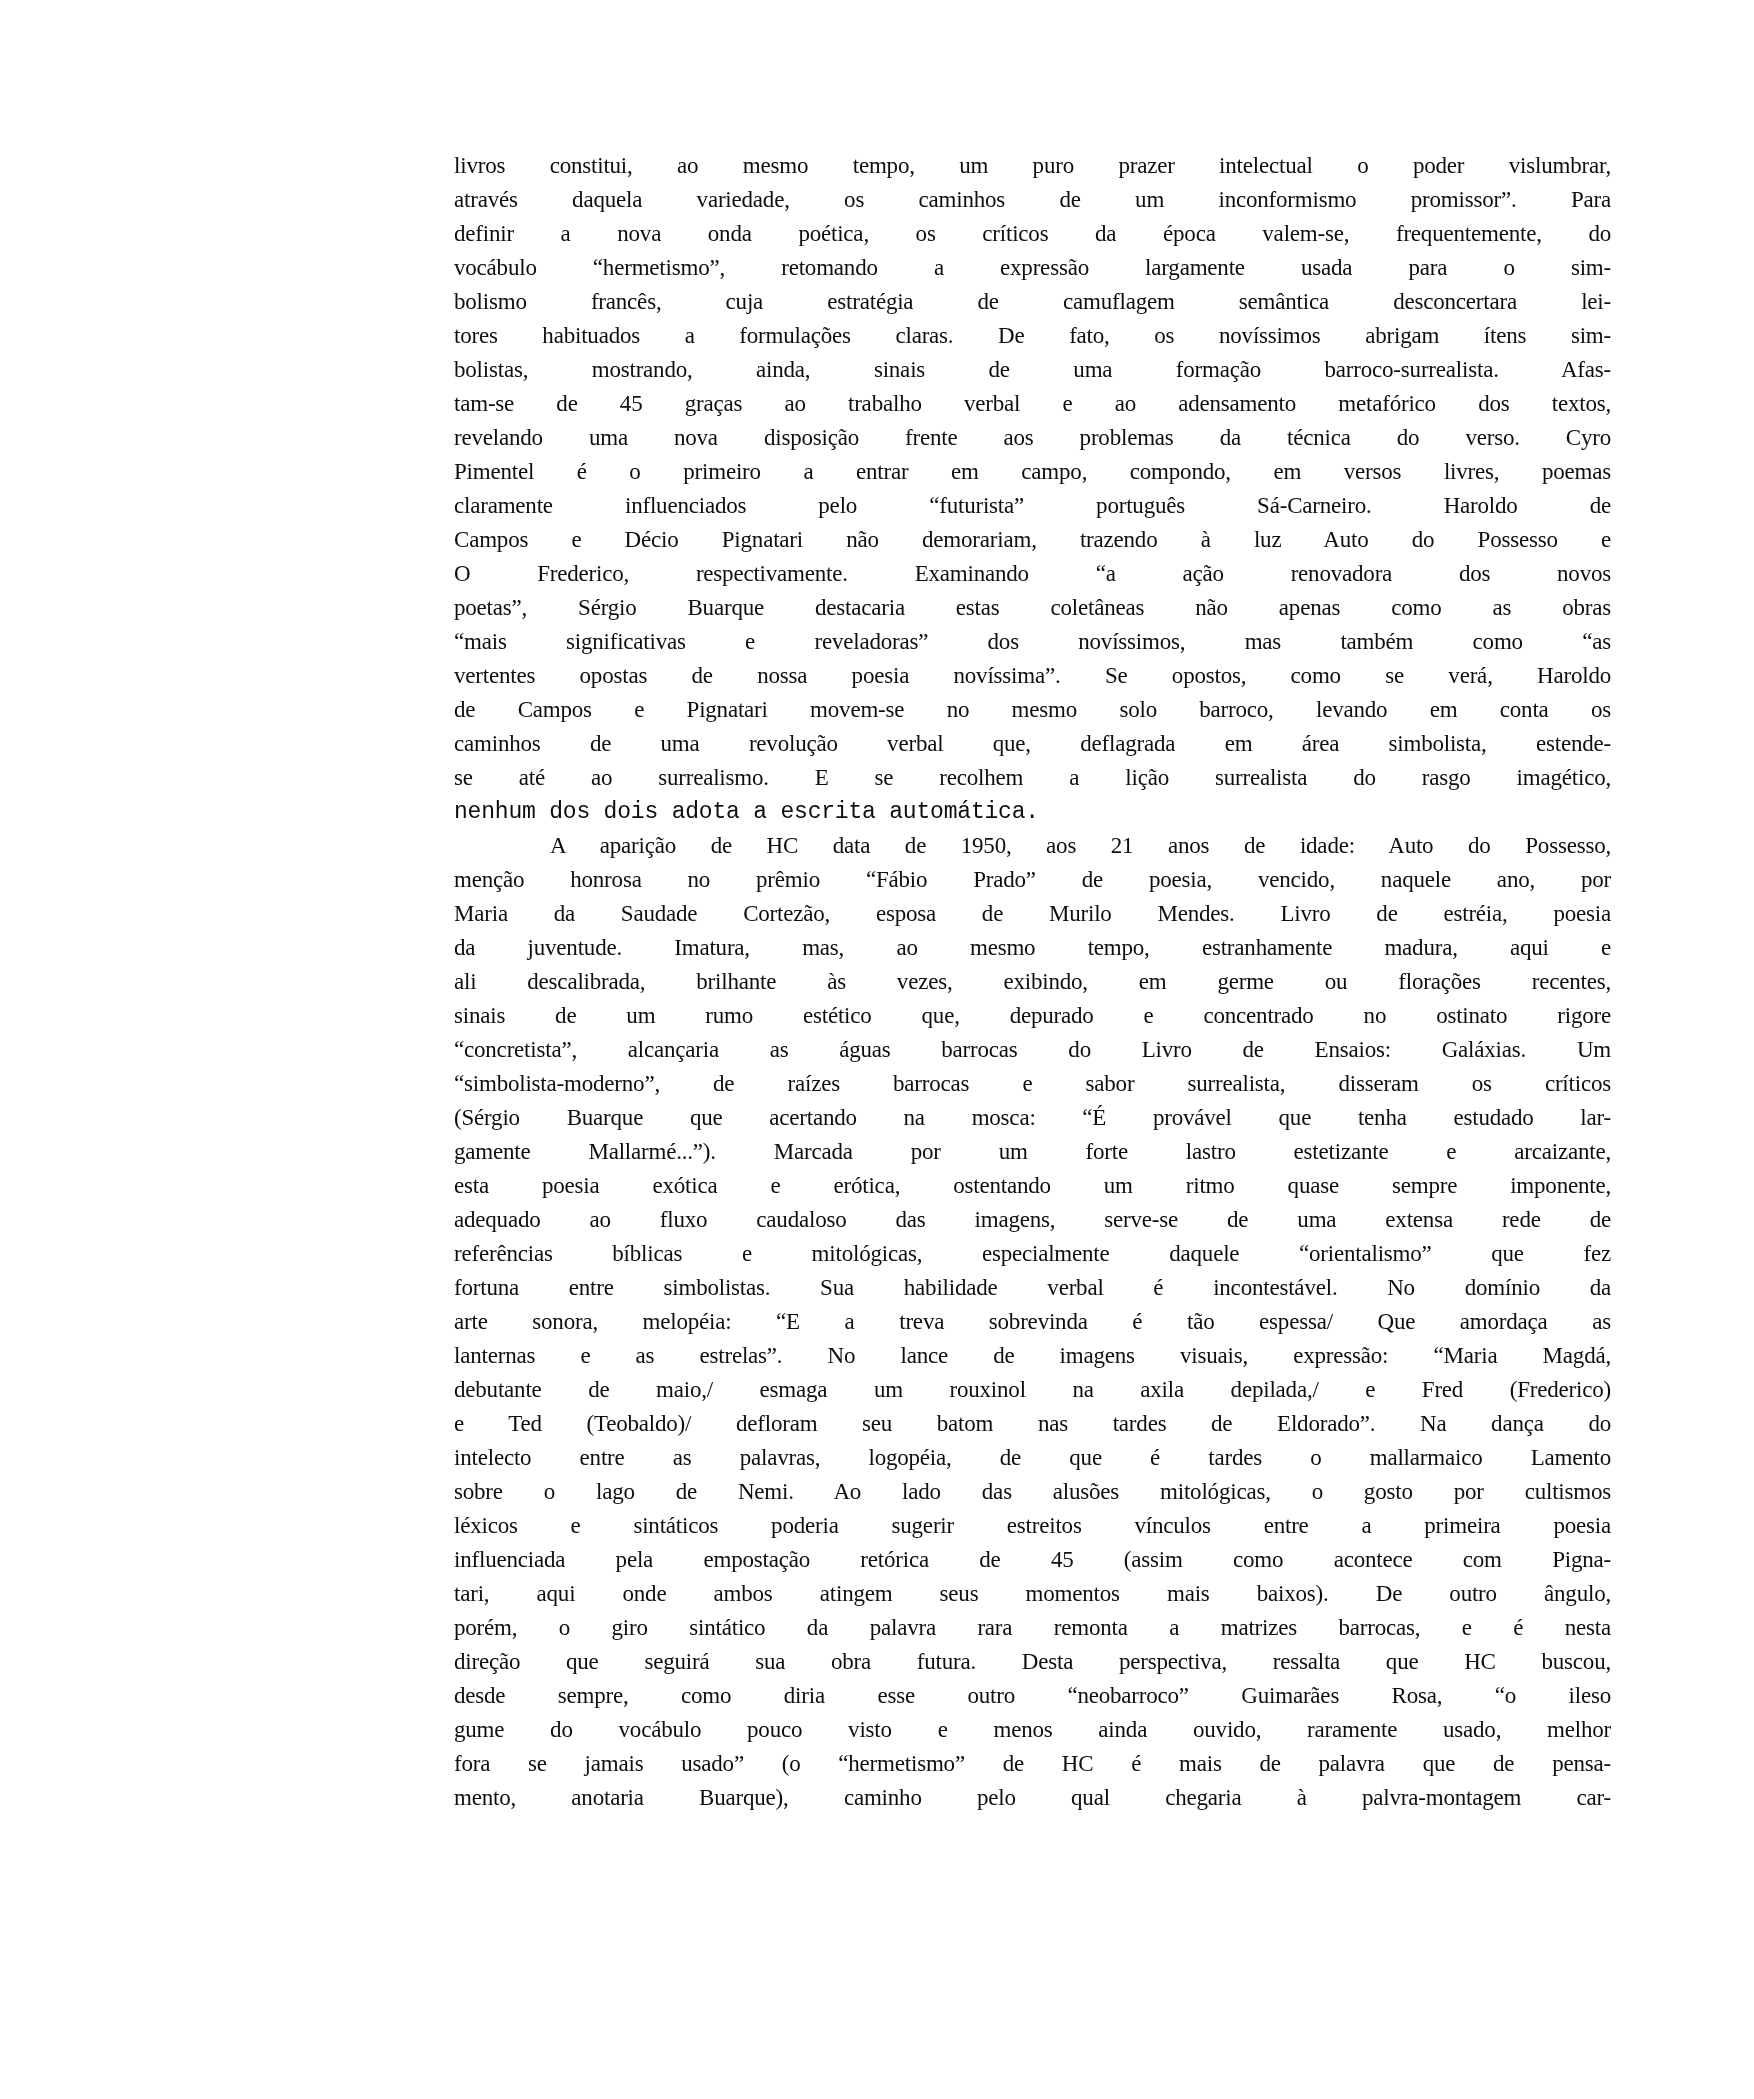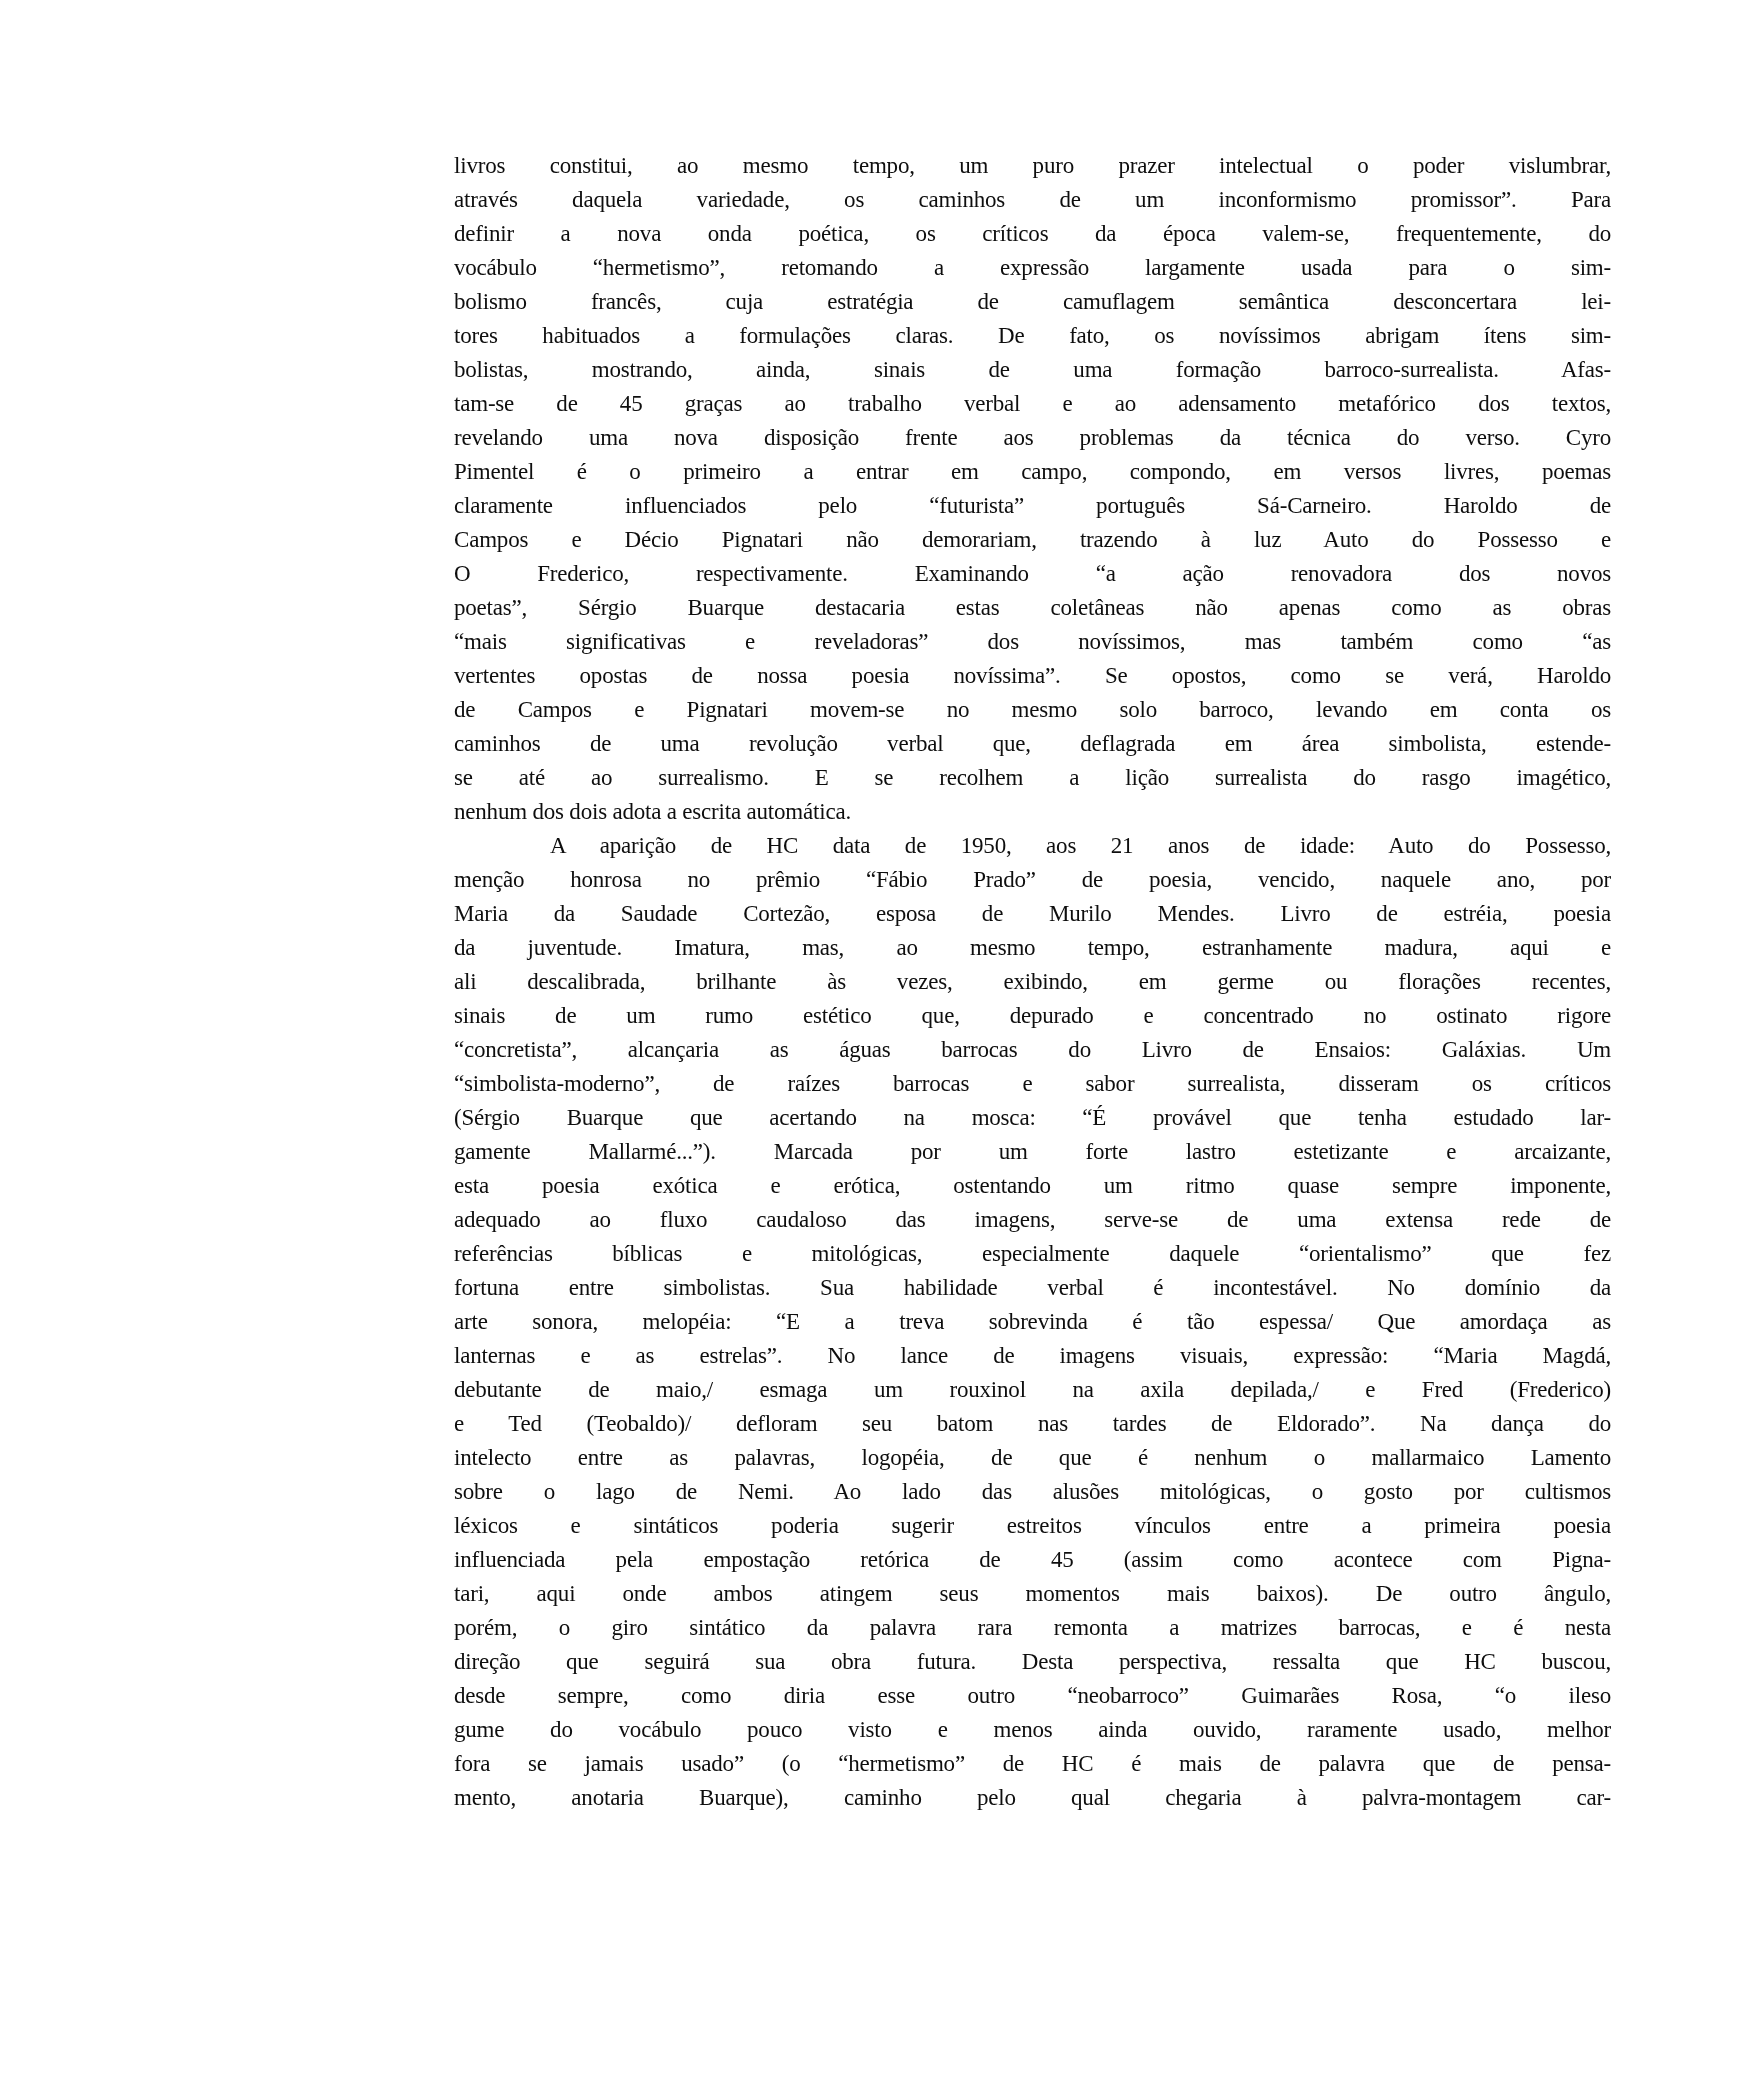--- a/index.html
+++ b/index.html
@@ -22,21 +22,21 @@
   .line {
     font-size: 23px;
     line-height: 34px;
     height: 34px;
     overflow: hidden;
     letter-spacing: -0.2px;
     text-align: justify;
     text-align-last: justify;
     white-space: normal;
   }
-  .line.no-just { text-align: left; text-align-last: auto; }
+  .line.no-just { text-align: left; text-align-last: auto; font-family: Liberation Mono, monospace; }
   .line.indent { padding-left: 96px; }
   .b { font-weight: 400; }
 </style>
 </head>
 <body>
 
 <div class="page">
   <div class="text-block" style="color: rgb(14, 14, 14);">
       <div class="paragraph">
         <div class="line"><span class="seg">livros constitui, ao mesmo tempo, um puro prazer intelectual o poder vislumbrar,</span></div>
@@ -72,21 +72,21 @@
         <div class="line"><span class="seg">(Sérgio Buarque que acertando na mosca: “É provável que tenha estudado lar-</span></div>
         <div class="line"><span class="seg">gamente Mallarmé...”). Marcada por um forte lastro estetizante e arcaizante,</span></div>
         <div class="line"><span class="seg">esta poesia exótica e erótica, ostentando um ritmo quase sempre imponente,</span></div>
         <div class="line"><span class="seg">adequado ao fluxo caudaloso das imagens, serve-se de uma extensa rede de</span></div>
         <div class="line"><span class="seg">referências bíblicas e mitológicas, especialmente daquele “orientalismo” que fez</span></div>
         <div class="line"><span class="seg">fortuna entre simbolistas. Sua habilidade verbal é incontestável. No domínio da</span></div>
         <div class="line"><span class="seg">arte sonora, </span><span class="b">melopéia:</span><span class="seg"> “E a treva sobrevinda é tão espessa/ Que amordaça as</span></div>
         <div class="line"><span class="seg">lanternas e as estrelas”. No lance de imagens visuais, </span><span class="b">expressão:</span><span class="seg"> “Maria Magdá,</span></div>
         <div class="line"><span class="seg">debutante de maio,/ esmaga um rouxinol na axila depilada,/ e Fred (Frederico)</span></div>
         <div class="line"><span class="seg">e Ted (Teobaldo)/ defloram seu batom nas tardes de Eldorado”. Na dança do</span></div>
-        <div class="line"><span class="seg">intelecto entre as palavras, </span><span class="b">logopéia,</span><span class="seg"> de que é nenhum o mallarmaico </span><span class="b">Lamento</span></div>
+        <div class="line"><span class="seg">intelecto entre as palavras, </span><span class="b">logopéia,</span><span class="seg"> de que é tardes o mallarmaico </span><span class="b">Lamento</span></div>
         <div class="line"><span class="b">sobre o lago de Nemi.</span><span class="seg"> Ao lado das alusões mitológicas, o gosto por cultismos</span></div>
         <div class="line"><span class="seg">léxicos e sintáticos poderia sugerir estreitos vínculos entre a primeira poesia</span></div>
         <div class="line"><span class="seg">influenciada pela empostação retórica de 45 (assim como acontece com Pigna-</span></div>
         <div class="line"><span class="seg">tari, aqui onde ambos atingem seus momentos mais baixos). De outro ângulo,</span></div>
         <div class="line"><span class="seg">porém, o giro sintático da palavra rara remonta a matrizes barrocas, e é nesta</span></div>
         <div class="line"><span class="seg">direção que seguirá sua obra futura. Desta perspectiva, ressalta que HC buscou,</span></div>
         <div class="line"><span class="seg">desde sempre, como diria esse outro “neobarroco” Guimarães Rosa, “o ileso</span></div>
         <div class="line"><span class="seg">gume do vocábulo pouco visto e menos ainda ouvido, raramente usado, melhor</span></div>
         <div class="line"><span class="seg">fora se jamais usado” (o “hermetismo” de HC é mais de palavra que de pensa-</span></div>
         <div class="line"><span class="seg">mento, anotaria Buarque), caminho pelo qual chegaria à palvra-montagem car-</span></div>

